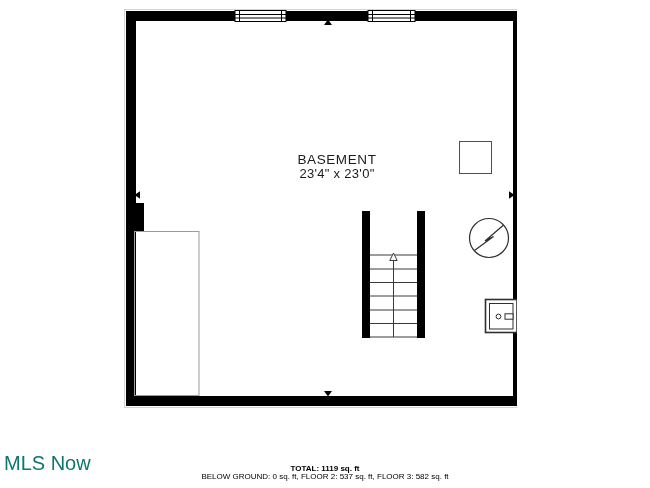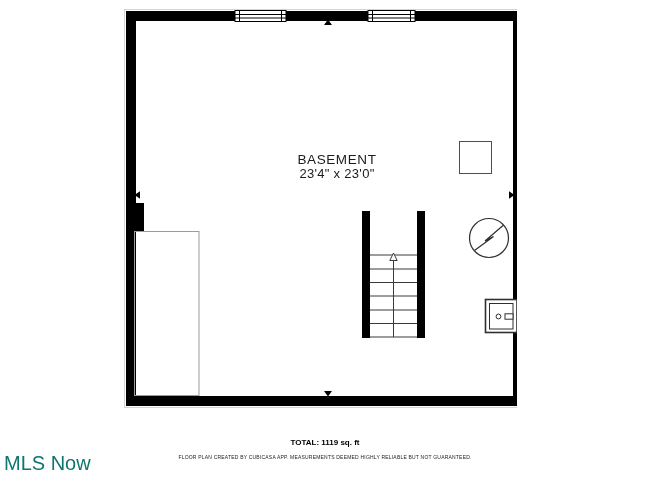--- a/index.html
+++ b/index.html
@@ -37,20 +37,21 @@
     position: absolute;
     left: 0; top: 438px;
     width: 650px;
     text-align: center;
     color: #000000;
   }
   .summary .total {
     font-size: 8px;
     font-weight: bold;
     line-height: 9px;
+    margin-top: 26px;
   }
   .summary .line {
     font-size: 8px;
     line-height: 8.5px;
   }
   .summary .disclaimer {
     margin-top: 7px;
     font-size: 5px;
     line-height: 6px;
     color: #222222;
@@ -128,18 +129,19 @@
     <polygon points="514.5,195 509,191.2 509,198.8" fill="#000000"></polygon>
   </svg>
 
   <div class="room-label">
     <div class="room-name">BASEMENT</div>
     <div class="room-dims">23'4" x 23'0"</div>
   </div>
 
   <div class="summary">
     <div class="total">TOTAL: 1119 sq. ft</div>
+    <div class="line">BELOW GROUND: 0 sq. ft, FLOOR 2: 537 sq. ft, FLOOR 3: 582 sq. ft</div>
     <div class="disclaimer">FLOOR PLAN CREATED BY CUBICASA APP. MEASUREMENTS DEEMED HIGHLY RELIABLE BUT NOT GUARANTEED.</div>
   </div>
 
   <div class="watermark">MLS Now</div>
 
 </div>
 
 </body></html>

